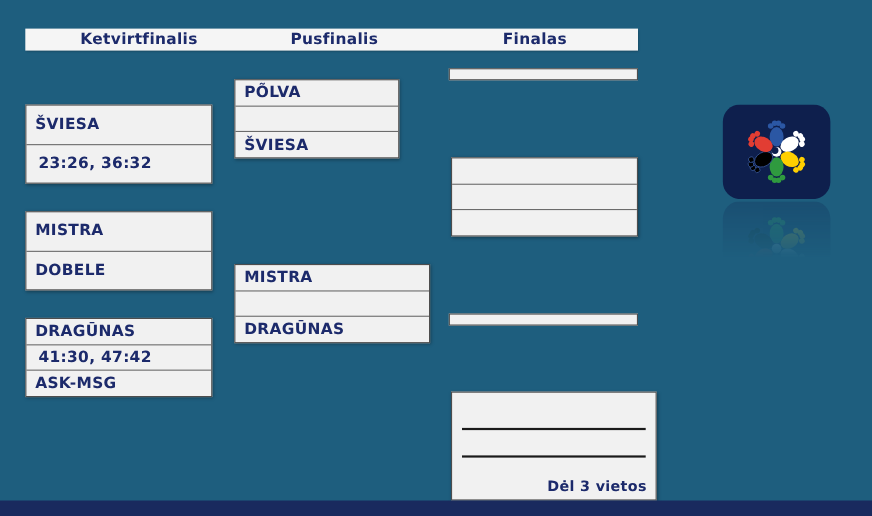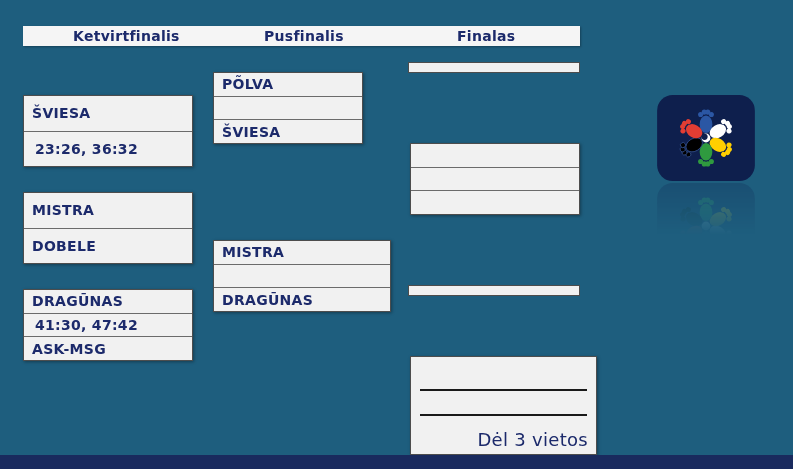--- a/index.html
+++ b/index.html
@@ -20,21 +20,21 @@
   .match .row + .row { border-top:1px solid #6b6b6b; }
   .match .score { padding-left:11px; }
 
   .strip { position:absolute; background:#f1f1f1; border:1px solid #4d4d4d; }
 
   .third-box { position:absolute; left:410px; top:356px; width:187px; height:99px;
                background:#f1f1f1; border:1px solid #4d4d4d; box-shadow:1px 1px 3px rgba(0,0,0,.35); }
   .third-box .line { position:absolute; left:9px; right:9px; border-top:2px solid #1a1a1a; }
   .line1 { top:32px; }
   .line2 { top:57px; }
-  .third-label { position:absolute; right:8px; bottom:4px; font-size:18px; font-weight:normal;
+  .third-label { position:absolute; right:8px; bottom:4px; font-size:13px; font-weight:bold;
                  color:#1c2a6b; letter-spacing:.3px; }
 
   .bottom-bar { position:absolute; left:0; top:455px; width:793px; height:14px; background:#192a5e; }
 
   .logo { position:absolute; left:656px; top:95px; width:100px; height:86px; }
   .logo-reflection { position:absolute; left:656px; top:183px; width:100px; height:86px;
                      transform:scaleY(-1); opacity:.28;
                      -webkit-mask-image:linear-gradient(to bottom, transparent 40%, rgba(0,0,0,.85) 100%);
                      mask-image:linear-gradient(to bottom, transparent 40%, rgba(0,0,0,.85) 100%); }
 </style>

